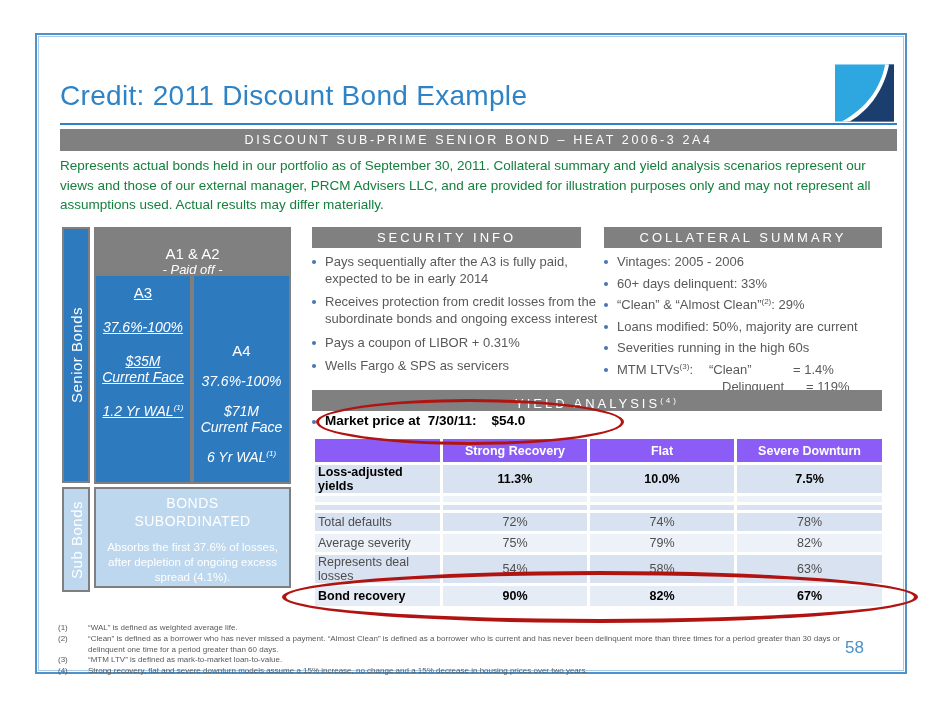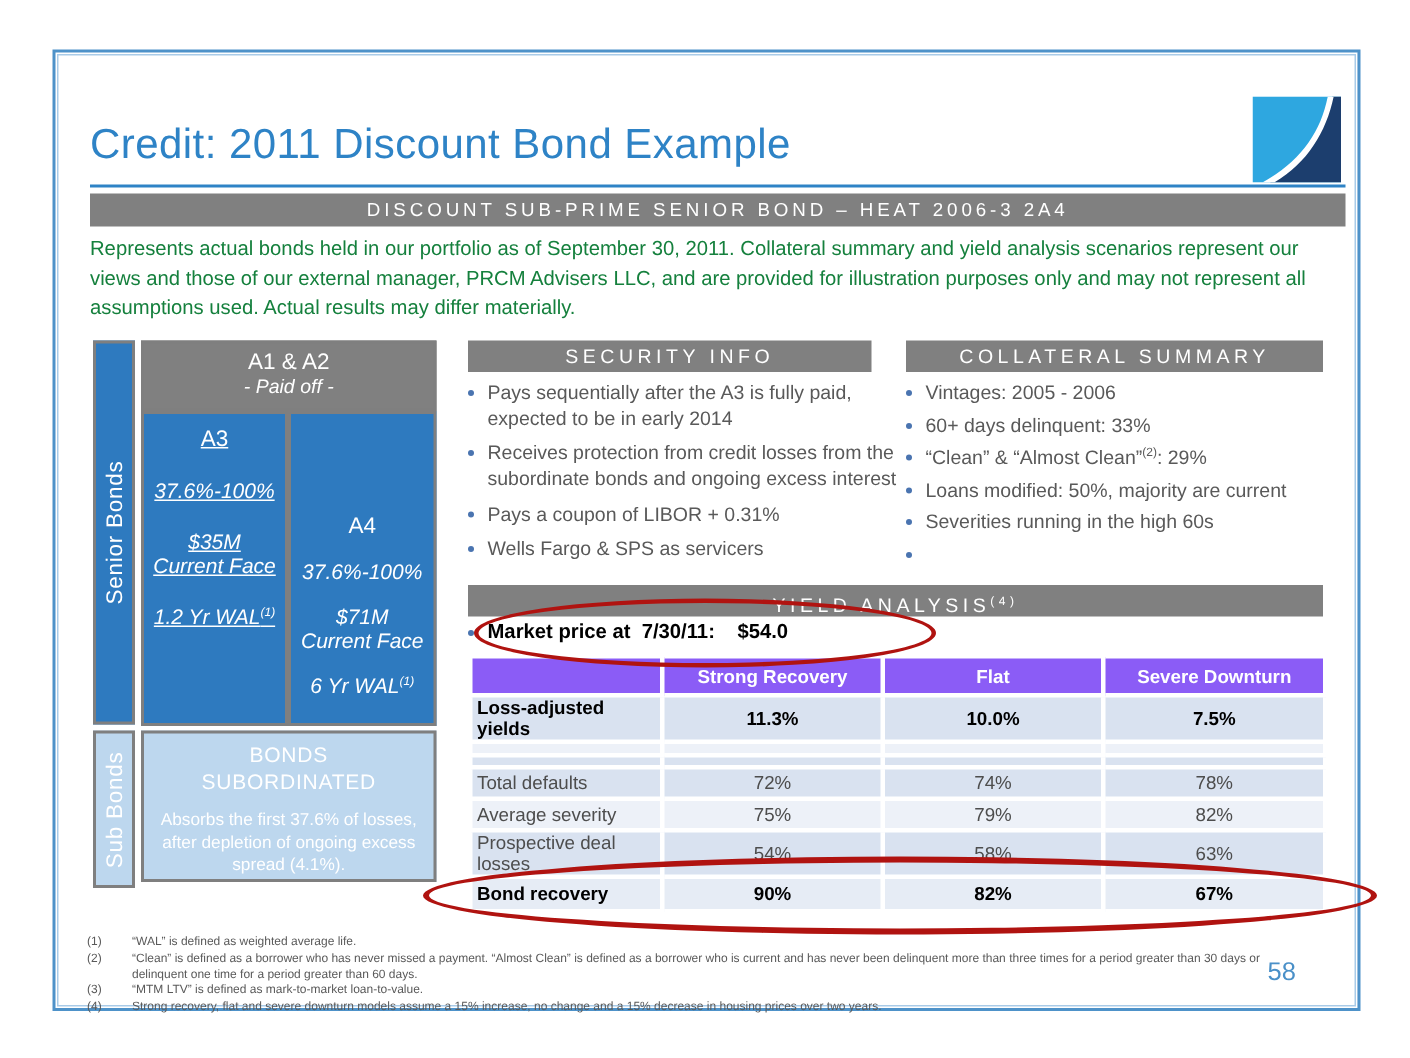--- a/index.html
+++ b/index.html
@@ -18,21 +18,21 @@
   .logo{left:835px;top:64px;width:59px;height:58px;}
 
   .disclaimer{left:60px;top:156px;width:842px;font-size:13.5px;color:#15803d;line-height:1.45;}
 
   
   .rail{border:2px solid #7f7f7f;display:flex;align-items:center;justify-content:center;}
   .rail span{writing-mode:vertical-rl;transform:rotate(180deg);color:#fff;font-size:15px;letter-spacing:.5px;}
   .rail-senior{left:62px;top:227px;width:24px;height:252px;background:#2e7abf;}
   .rail-sub{left:62px;top:487px;width:24px;height:101px;background:#bdd7ee;}
   .dbox{border:2px solid #7f7f7f;color:#ffffff;text-align:center;box-sizing:border-box;}
-  .box-a1a2{left:94px;top:227px;width:197px;height:47px;background:#808080;padding-top:4px;}
+  .box-a1a2{left:94px;top:227px;width:197px;height:47px;background:#808080;padding-top:16px;}
   .box-a1a2 .t1{font-size:15px;}
   .box-a1a2 .t2{font-size:13px;font-style:italic;}
   .box-a3{left:94px;top:274px;width:98px;height:210px;background:#2e7abf;text-decoration:underline;}
   .box-a4{left:192px;top:274px;width:99px;height:210px;background:#2e7abf;}
   .tranche{display:flex;flex-direction:column;align-items:center;font-size:14px;}
   .tranche .name{font-style:normal;font-size:15px;}
   .tranche .it{font-style:italic;}
   .box-a3 .tranche{padding-top:8px;}
   .box-a4 .tranche{padding-top:66px;} .gap14{height:14px;} .gap18{height:18px;}
   sup{font-size:8px;}
@@ -191,20 +191,31 @@
     <li>
         <span class="dot"></span>
         <span>Loans modified: 50%, majority are current</span>
       </li>
     <li>
         <span class="dot"></span>
         <span>Severities running in the high 60s</span>
       </li>
     <li>
         <span class="dot"></span>
+      <span>
+        <span class="mtm-grid">
+          <span class="mtm-l"><span>MTM LTVs</span><sup>(3)</sup><span>:</span></span>
+          <span class="mtm-k">“Clean”</span>
+          <span>= 1.4%</span>
+        </span>
+        <span class="mtm-row2">
+          <span class="mtm-k">Delinquent</span>
+          <span>= 119%</span>
+        </span>
+      </span>
       </li>
   </ul>
 
   <div class="abs sec-bar hdr-yield"><span>YIELD ANALYSIS</span><sup>(4)</sup></div>
 
   <div class="abs market">
     <span class="dot"></span>
     <span class="txt">Market price at  7/30/11:    $54.0</span>
   </div>
 
@@ -246,21 +257,21 @@
       <td>74%</td>
       <td>78%</td>
     </tr>
     <tr class="r-light h23">
       <td class="lbl">Average severity</td>
       <td>75%</td>
       <td>79%</td>
       <td>82%</td>
     </tr>
     <tr class="r-dark h23">
-      <td class="lbl">Prospective deal losses</td>
+      <td class="lbl">Represents deal losses</td>
       <td>54%</td>
       <td>58%</td>
       <td>63%</td>
     </tr>
     <tr class="r-pale r-bold h26">
       <td class="lbl">Bond recovery</td>
       <td>90%</td>
       <td>82%</td>
       <td>67%</td>
     </tr>

